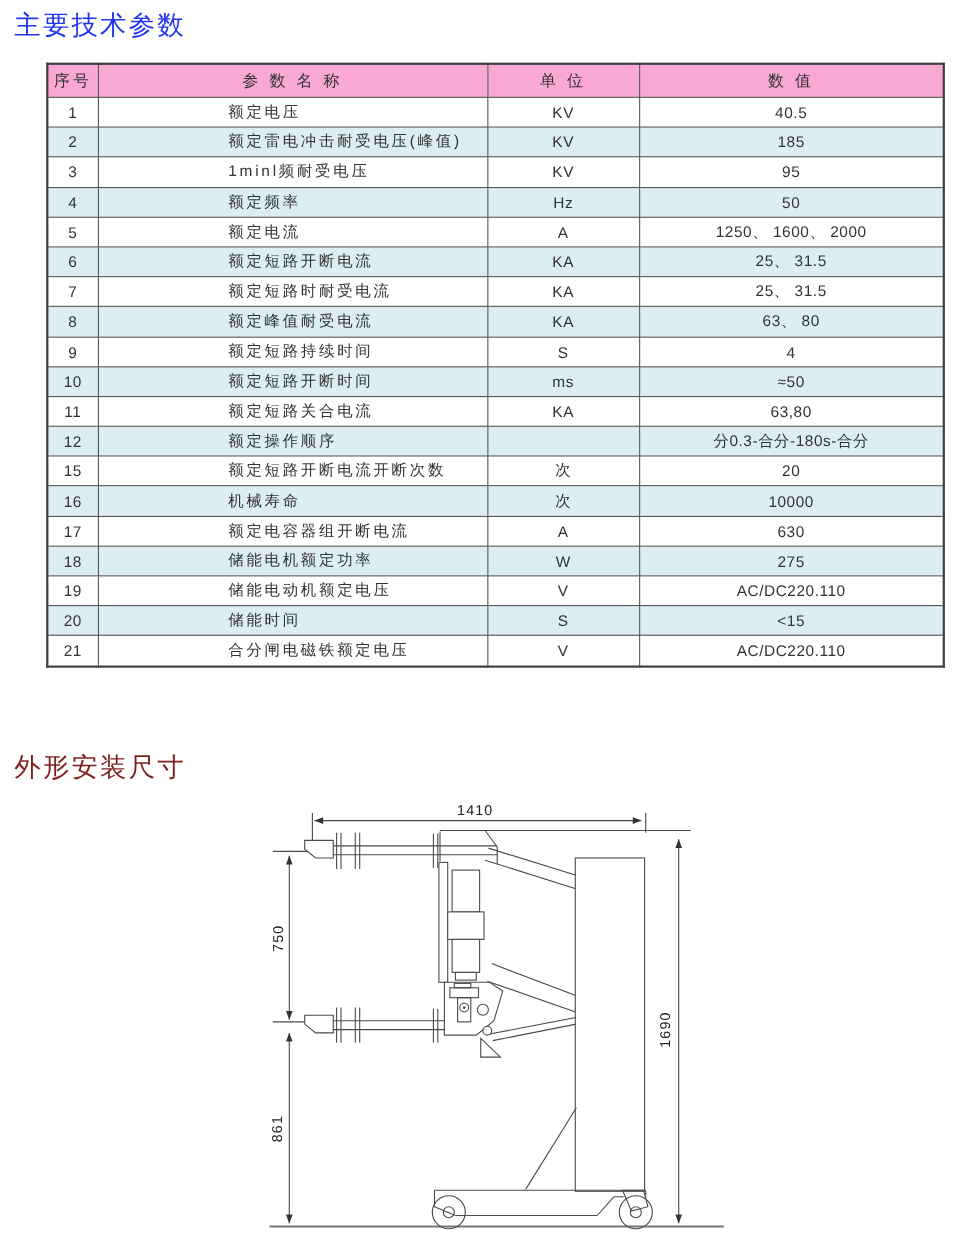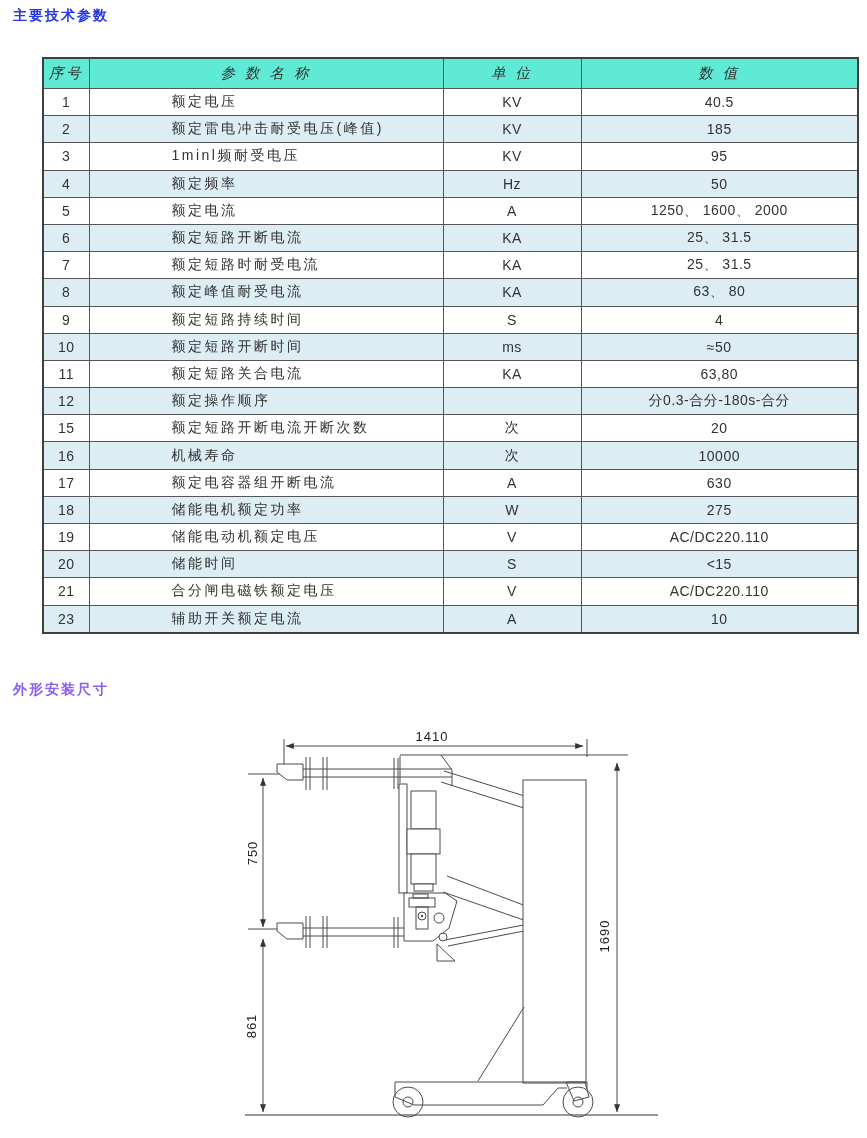--- a/index.html
+++ b/index.html
@@ -2,40 +2,40 @@
 <html><head>
 <meta charset="utf-8">
 <style>
   html,body{margin:0;padding:0}
   body{
     width:867px;height:1138px;position:relative;background:#ffffff;
     font-family:"Liberation Sans","DejaVu Sans",sans-serif;color:#333;
     overflow:hidden;
   }
   .section-title{
-    position:absolute;left:13px;font-size:14px;font-weight:bold;
+    position:absolute;left:13px;font-size:24px;font-weight:normal;
     letter-spacing:2px;color:#2236ed;
   }
   #main-title{top:7px}
   #outline-title{top:681px}
 
   .tbl{
     position:absolute;left:42px;top:57px;width:815px;
     border-collapse:collapse;table-layout:fixed;
     border:2px solid #3f3f3f;
   }
   .tbl th,.tbl td{border:1px solid #555;overflow:hidden;white-space:nowrap}
   .tbl thead th{
-    background:#5eead4;height:27px;font-weight:normal;
-    font-size:14.5px;letter-spacing:3px;color:#333;font-style:italic;
+    background:#f9a8d4;height:27px;font-weight:normal;
+    font-size:14.5px;letter-spacing:3px;color:#333;
   }
   .tbl tbody td{height:24.2px;font-size:14px}
   .tbl tbody tr:nth-child(even){background:#dcedf3}
   .c-no,.c-unit,.c-value{text-align:center;letter-spacing:.5px}
-  .c-name{padding-left:82px;letter-spacing:2.5px}
+  .c-name{padding-left:118px;letter-spacing:2.5px}
 
   #drawing{position:absolute;left:0;top:0}
   .dim{font-size:13px;fill:#222;letter-spacing:1px;font-family:"Liberation Sans","DejaVu Sans",sans-serif}
   .ln{stroke:#4a4a4a;stroke-width:1;fill:none}
   .wh{stroke:#4a4a4a;stroke-width:1;fill:#ffffff}
 </style>
 </head>
 <body>
 
 <div class="section-title" id="main-title" style="color: rgb(34, 54, 237);">主要技术参数</div>
@@ -163,30 +163,24 @@
         <td class="c-name">储能时间</td>
         <td class="c-unit">S</td>
         <td class="c-value">&lt;15</td>
       </tr>
       <tr>
         <td class="c-no">21</td>
         <td class="c-name">合分闸电磁铁额定电压</td>
         <td class="c-unit">V</td>
         <td class="c-value">AC/DC220.110</td>
       </tr>
-      <tr>
-        <td class="c-no">23</td>
-        <td class="c-name">辅助开关额定电流</td>
-        <td class="c-unit">A</td>
-        <td class="c-value">10</td>
-      </tr>
     </tbody>
 </table>
 
-<div class="section-title" id="outline-title" style="color: #8b5cf6;">外形安装尺寸</div>
+<div class="section-title" id="outline-title" style="color: #7f1d1d;">外形安装尺寸</div>
 
 <svg id="drawing" width="867" height="1138" viewBox="0 0 867 1138">
   <defs>
     <marker id="arr" markerWidth="9" markerHeight="7" refX="8.3" refY="3.5" orient="auto-start-reverse">
       <path d="M0.5,0.5 L8.5,3.5 L0.5,6.5 Z" fill="#333"></path>
     </marker>
   </defs>
 
   <g>
     <line class="ln" x1="286" y1="746" x2="583" y2="746" marker-start="url(#arr)" marker-end="url(#arr)"></line>

